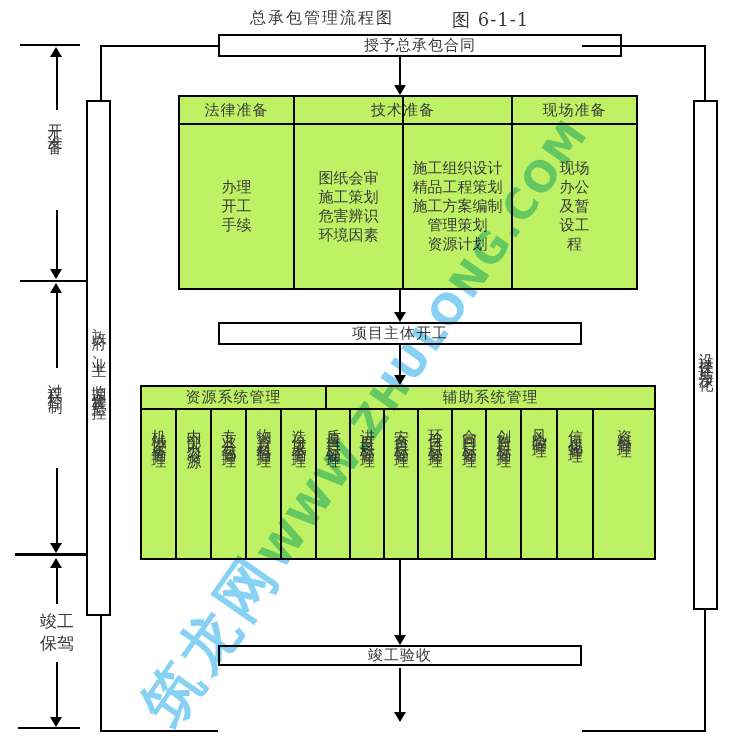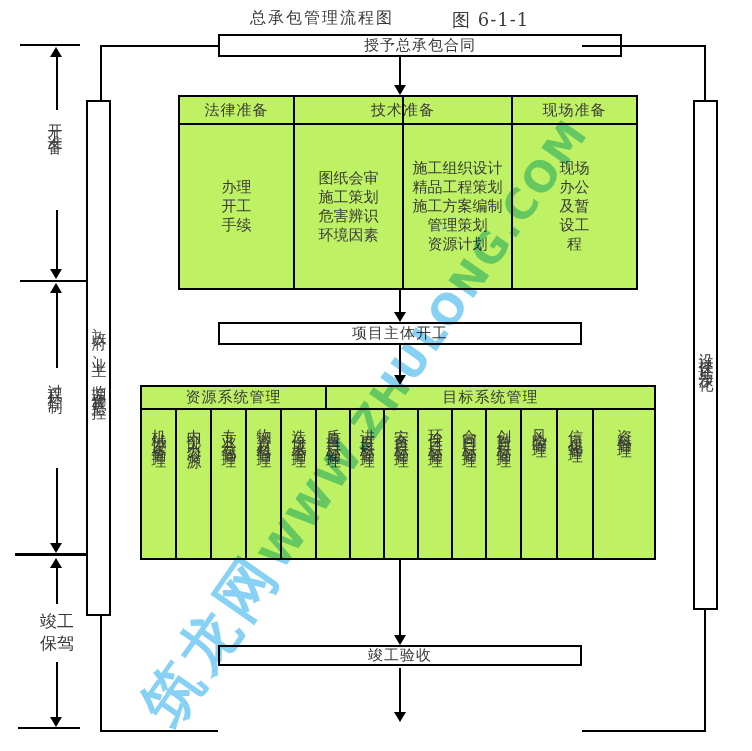--- a/index.html
+++ b/index.html
@@ -88,21 +88,21 @@
 及暂
 设工
 程</div>
     </div>
     <div class="subdiv"></div>
   </div>
 
   <div class="table" style="left:140px;top:385px;width:516px;height:175px;">
     <div class="trow thead-row" style="height:21px;">
       <div class="cell hcell w183">资源系统管理</div>
-      <div class="cell hcell flex1 nb">目标系统管理</div>
+      <div class="cell hcell flex1 nb">辅助系统管理</div>
     </div>
     <div class="trow tbody-row">
       <div class="cell topcell w35">
           <span class="vtext">机械设备管理</span>
         </div>
       <div class="cell topcell w35">
           <span class="vtext">内部人力资源</span>
         </div>
       <div class="cell topcell w35">
           <span class="vtext">专业分包管理</span>

